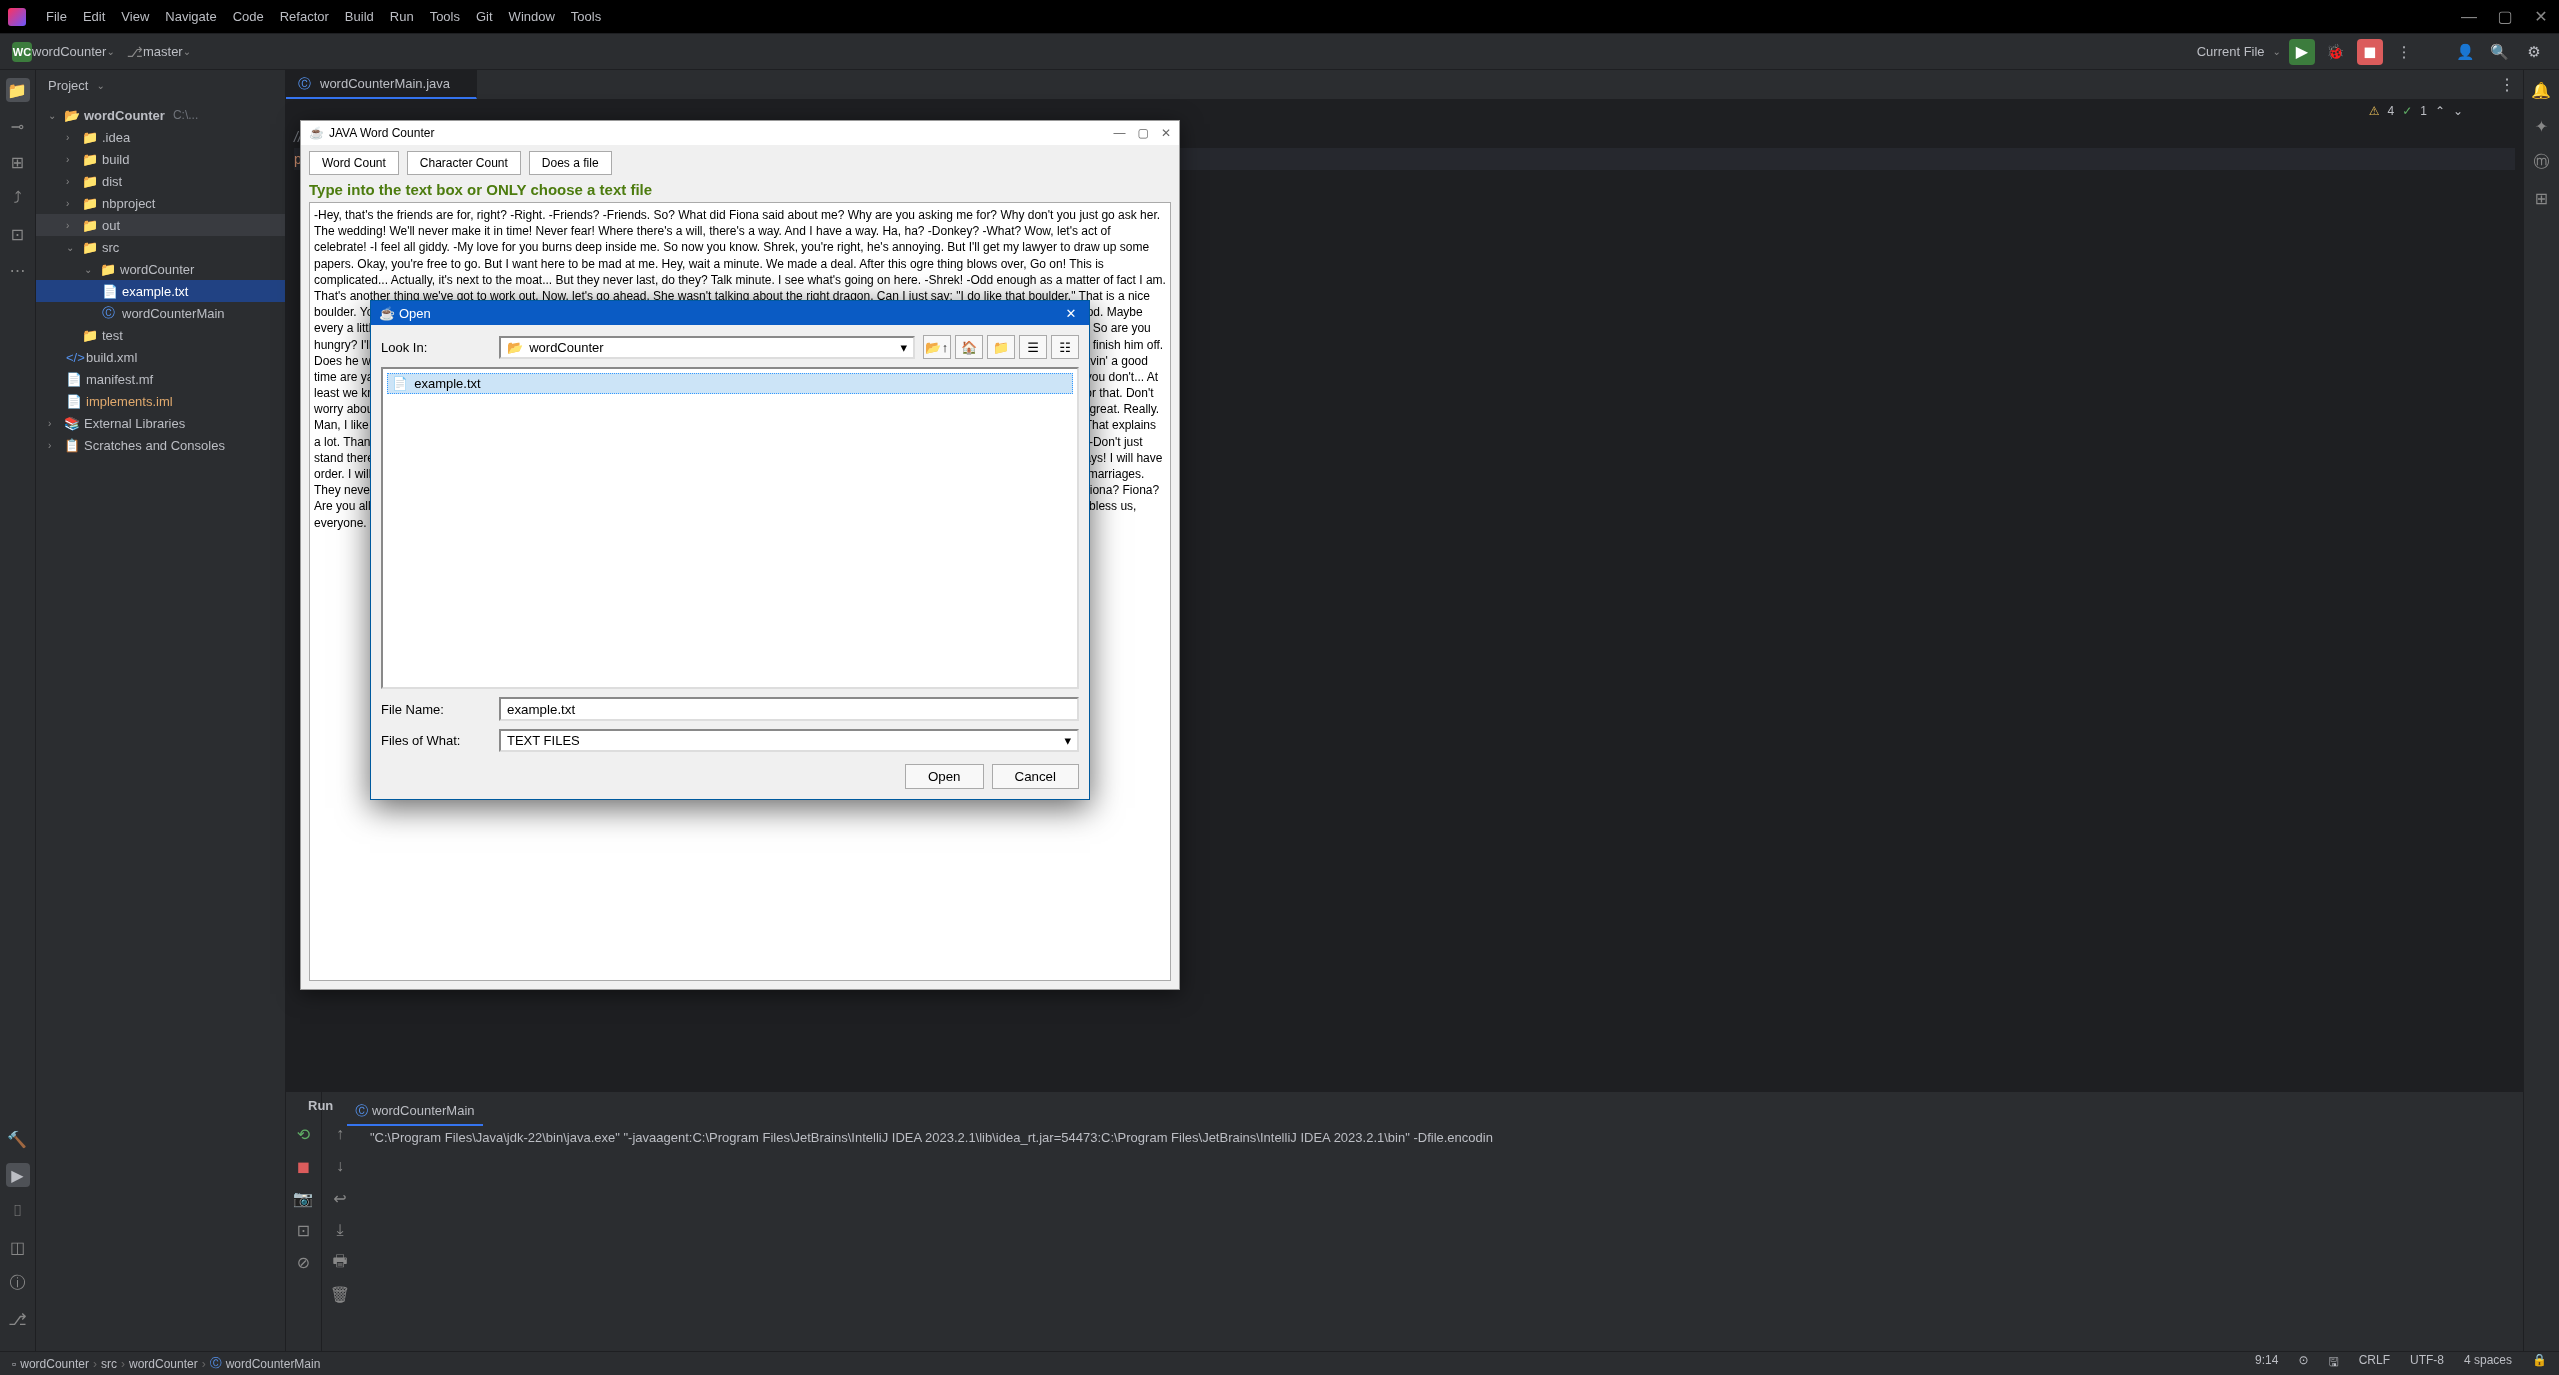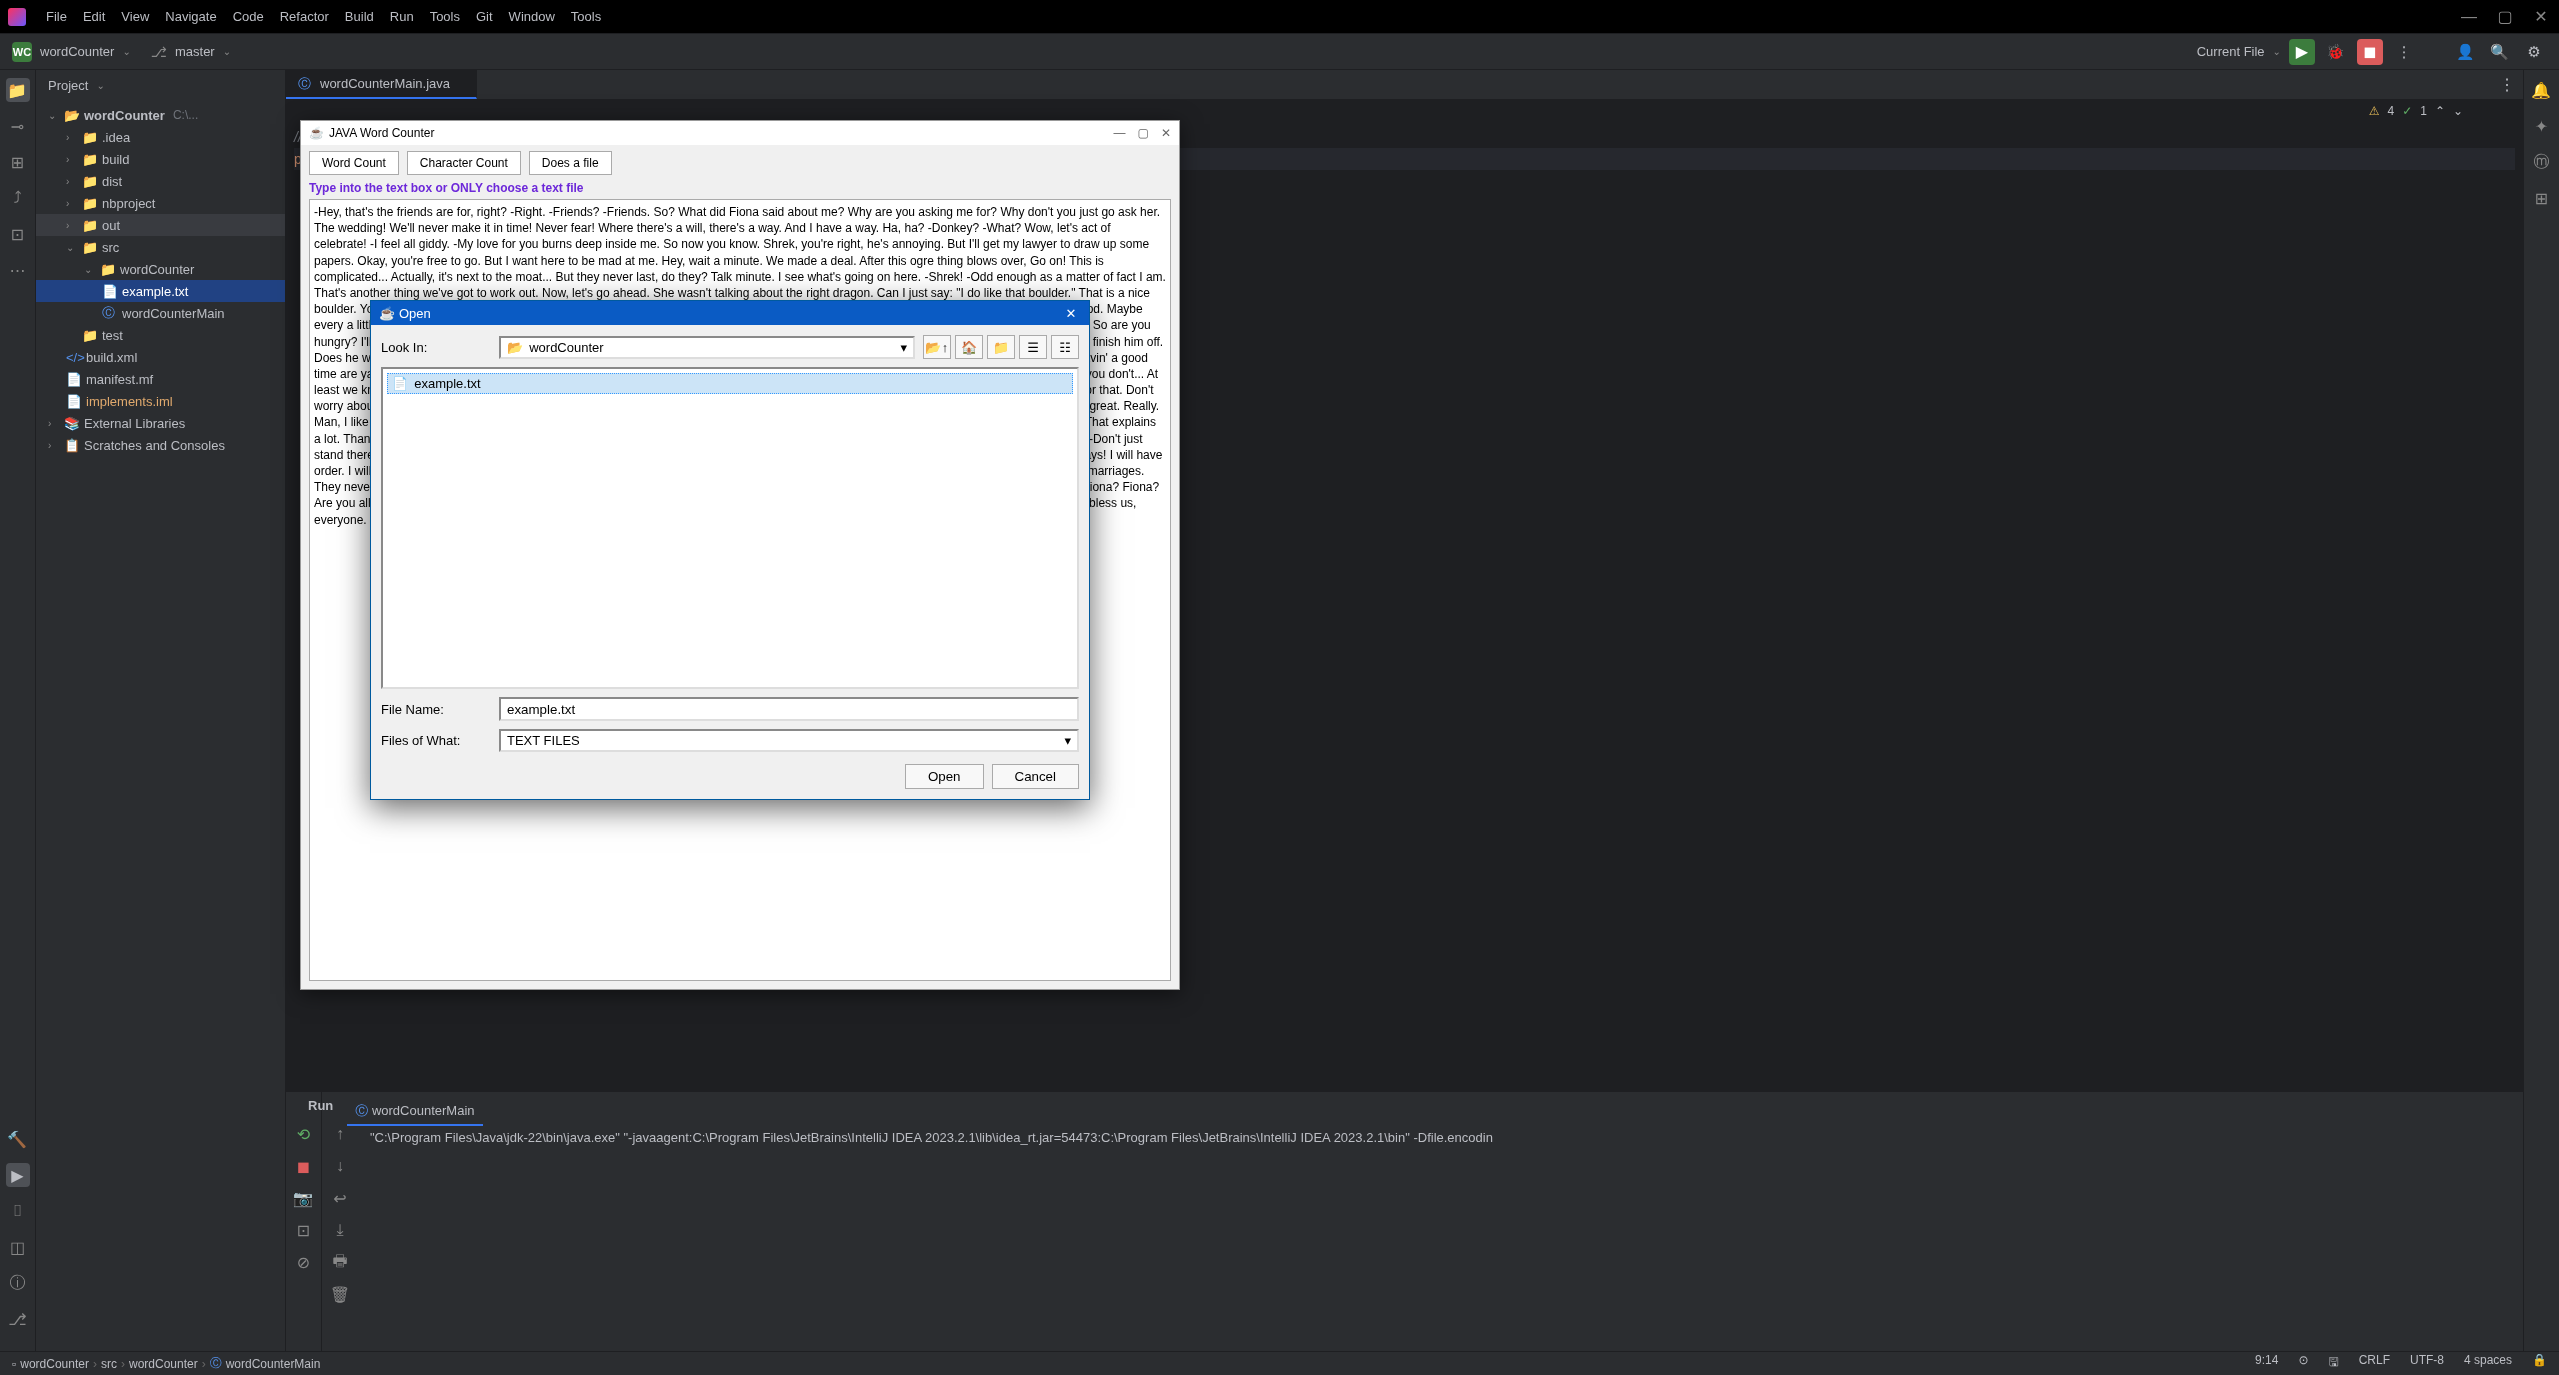--- a/index.html
+++ b/index.html
@@ -6,21 +6,21 @@
     body { background: #2b2d30; color: #bcbec4; overflow: hidden; height: 1375px; width: 2559px; position: relative; }
     
     
     .titlebar { height: 34px; background: #000000; display: flex; align-items: center; padding: 0 8px; border-bottom: 1px solid #1e1f22; }
     .titlebar-icon { width: 18px; height: 18px; background: linear-gradient(135deg, #fe315d, #6b57ff); border-radius: 3px; margin-right: 12px; }
     .menu-item { padding: 4px 8px; color: #bcbec4; font-size: 13px; cursor: pointer; }
     .titlebar-controls { margin-left: auto; display: flex; gap: 16px; }
     .win-control { width: 20px; height: 20px; display: flex; align-items: center; justify-content: center; color: #888; }
     
     
-    .toolbar { height: 36px; background: #2b2d30; display: flex; align-items: center; padding: 0 12px; gap: 8px; border-bottom: 1px solid #1e1f22; }
+    .toolbar { height: 36px; background: #2b2d30; display: flex; align-items: center; padding: 0 12px; border-bottom: 1px solid #1e1f22; }
     .proj-badge { width: 20px; height: 20px; background: #3c7c3d; border-radius: 4px; display: flex; align-items: center; justify-content: center; font-size: 11px; font-weight: bold; color: white; }
     .toolbar-text { color: #bcbec4; font-size: 13px; }
     .chevron { color: #888; font-size: 10px; }
     .branch-icon { color: #888; font-size: 14px; margin-left: 12px; }
     .toolbar-right { margin-left: auto; display: flex; align-items: center; gap: 8px; }
     .tb-btn { width: 26px; height: 26px; border-radius: 4px; display: flex; align-items: center; justify-content: center; }
     .tb-btn-green { background: #3c7c3d; }
     .tb-btn-red { background: #db5c5c; }
     .tb-icon { color: #bcbec4; font-size: 15px; }
     
@@ -81,21 +81,21 @@
     .statusbar-right { margin-left: auto; display: flex; gap: 20px; align-items: flex-start; }
     .breadcrumb { display: flex; align-items: center; gap: 4px; }
     .bc-sep { color: #666; }
     
     
     .app-window { position: absolute; left: 300px; top: 120px; width: 880px; height: 870px; background: #f0f0f0; border: 1px solid #999; display: flex; flex-direction: column; box-shadow: 0 4px 20px rgba(0,0,0,0.5); }
     .app-titlebar { height: 24px; background: #fff; display: flex; align-items: center; padding: 0 8px; font-size: 12px; color: #000; }
     .app-titlebar-controls { margin-left: auto; display: flex; gap: 12px; color: #666; }
     .app-buttons { display: flex; gap: 8px; padding: 6px 8px; background: #f0f0f0; }
     .app-btn { padding: 4px 12px; background: #fff; border: 1px solid #aaa; font-size: 12px; color: #000; }
-    .app-label { padding: 0 8px 4px; font-size: 12px; font-weight: bold; color: #6d28d9; }
+    .app-label { padding: 0 8px 4px; font-size: 15px; font-weight: bold; color: #4d7c0f; }
     .app-textarea { flex: 1; margin: 0 8px 8px; padding: 4px; font-size: 12px; background: #fff; border: 1px solid #aaa; color: #000; overflow: auto; line-height: 1.35; font-family: Arial, sans-serif; }
     
     
     .file-dialog { position: absolute; left: 370px; top: 300px; width: 720px; height: 500px; background: #f0f0f0; border: 1px solid #005a9e; box-shadow: 0 8px 30px rgba(0,0,0,0.6); display: flex; flex-direction: column; }
     .fd-titlebar { height: 24px; background: linear-gradient(#0a5bc4, #0a5bc4); color: white; display: flex; align-items: center; padding: 0 8px; font-size: 13px; }
     .fd-close { margin-left: auto; width: 20px; text-align: center; }
     .fd-body { flex: 1; padding: 10px; display: flex; flex-direction: column; gap: 8px; color: #000; font-size: 13px; }
     .fd-row { display: flex; align-items: center; gap: 8px; }
     .fd-label { width: 110px; }
     .fd-combo { flex: 1; background: #fff; border: 2px inset #ddd; padding: 2px 6px; display: flex; align-items: center; gap: 6px; }

